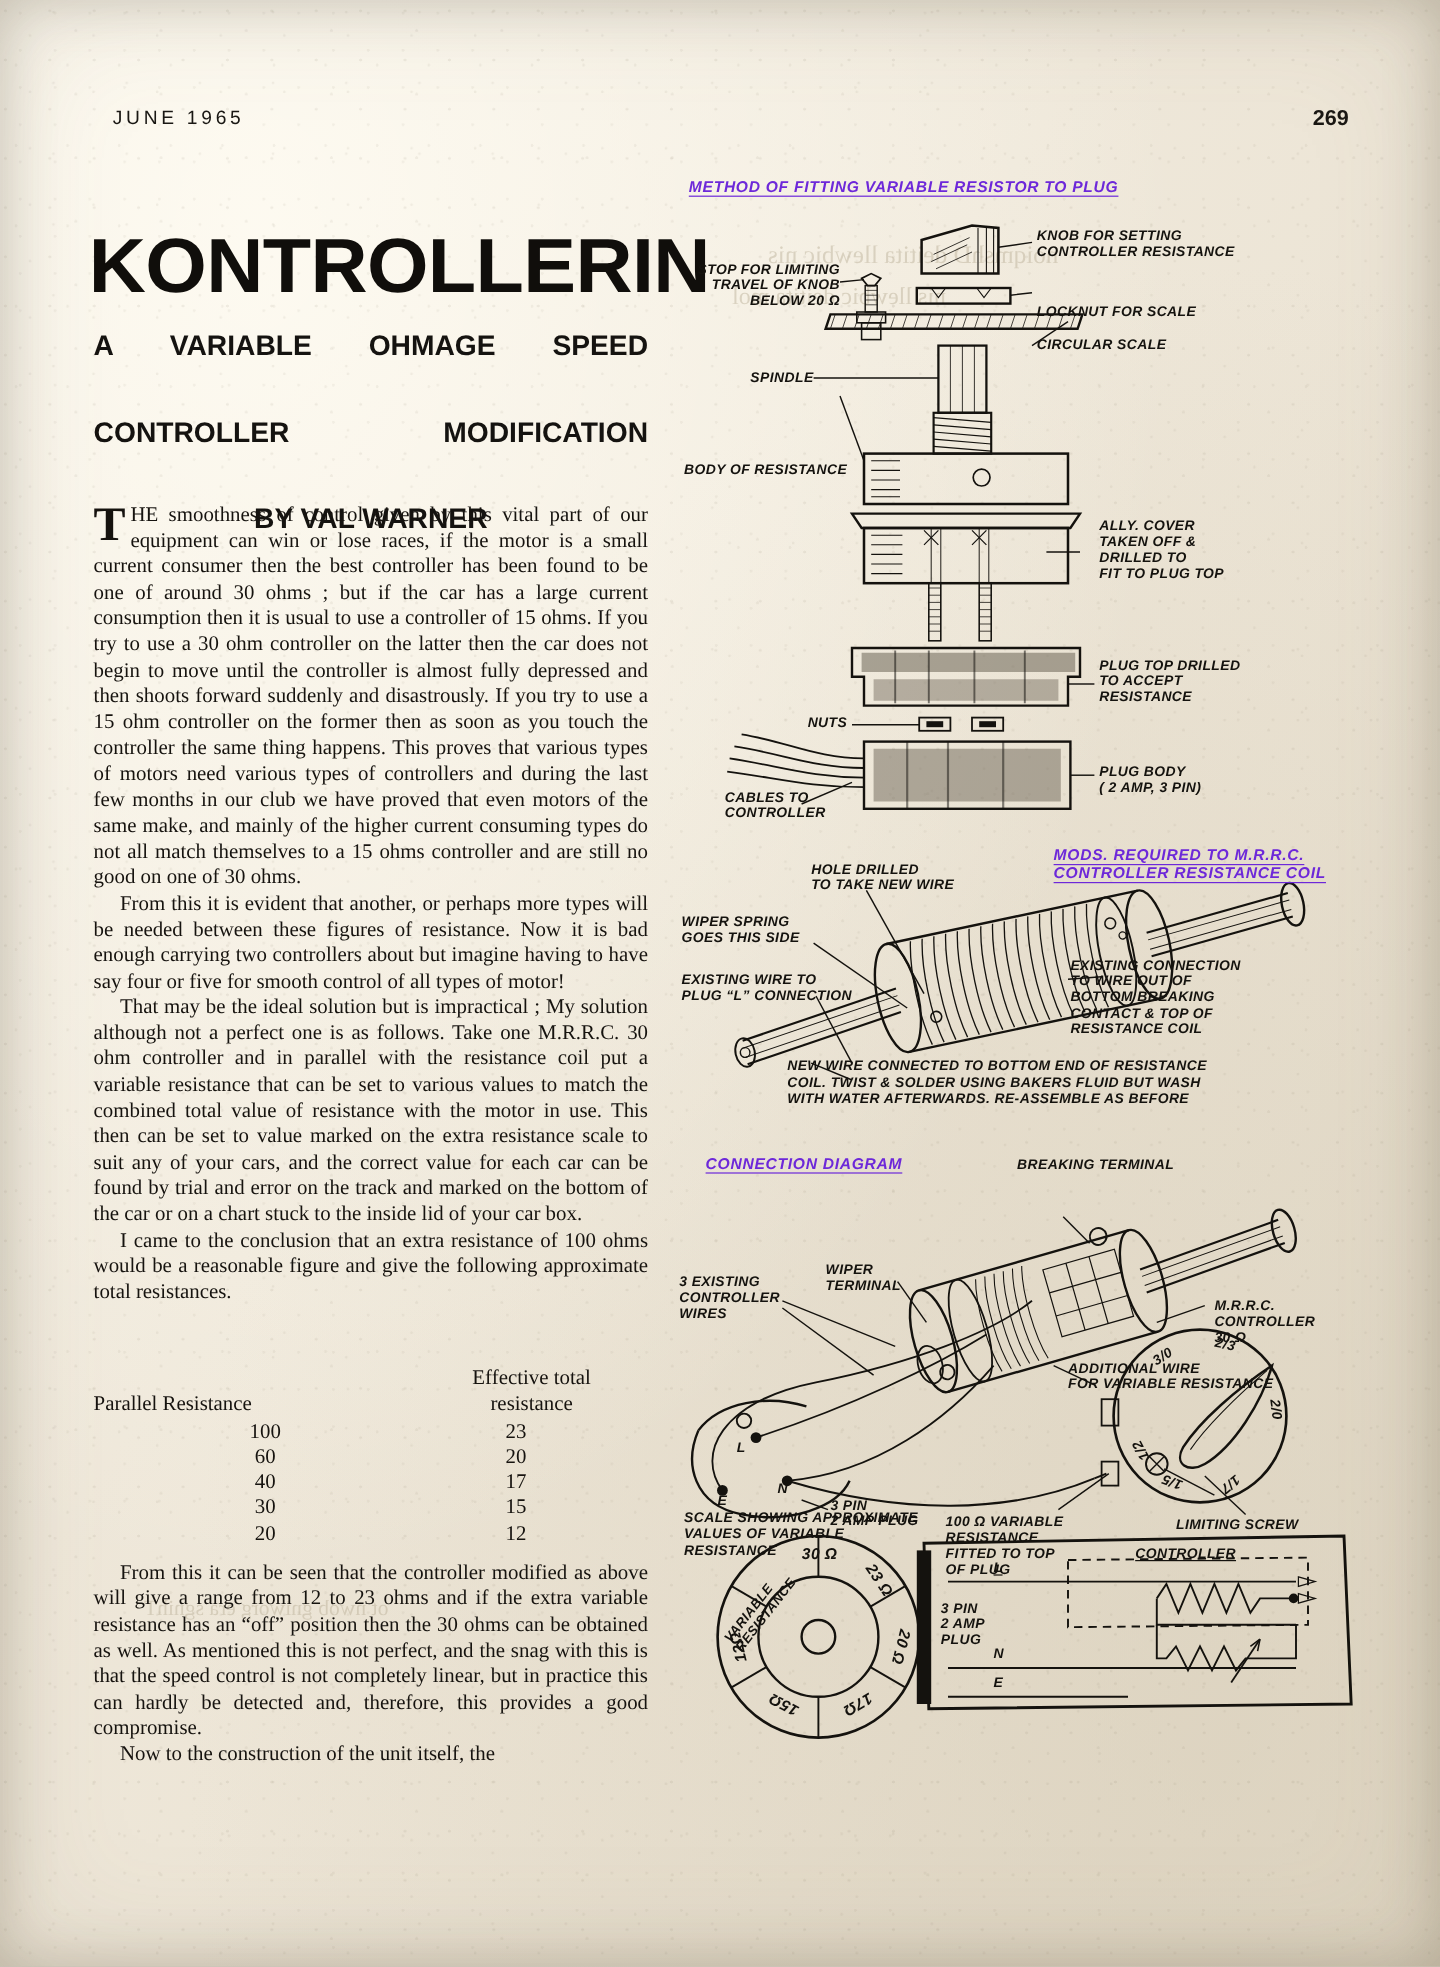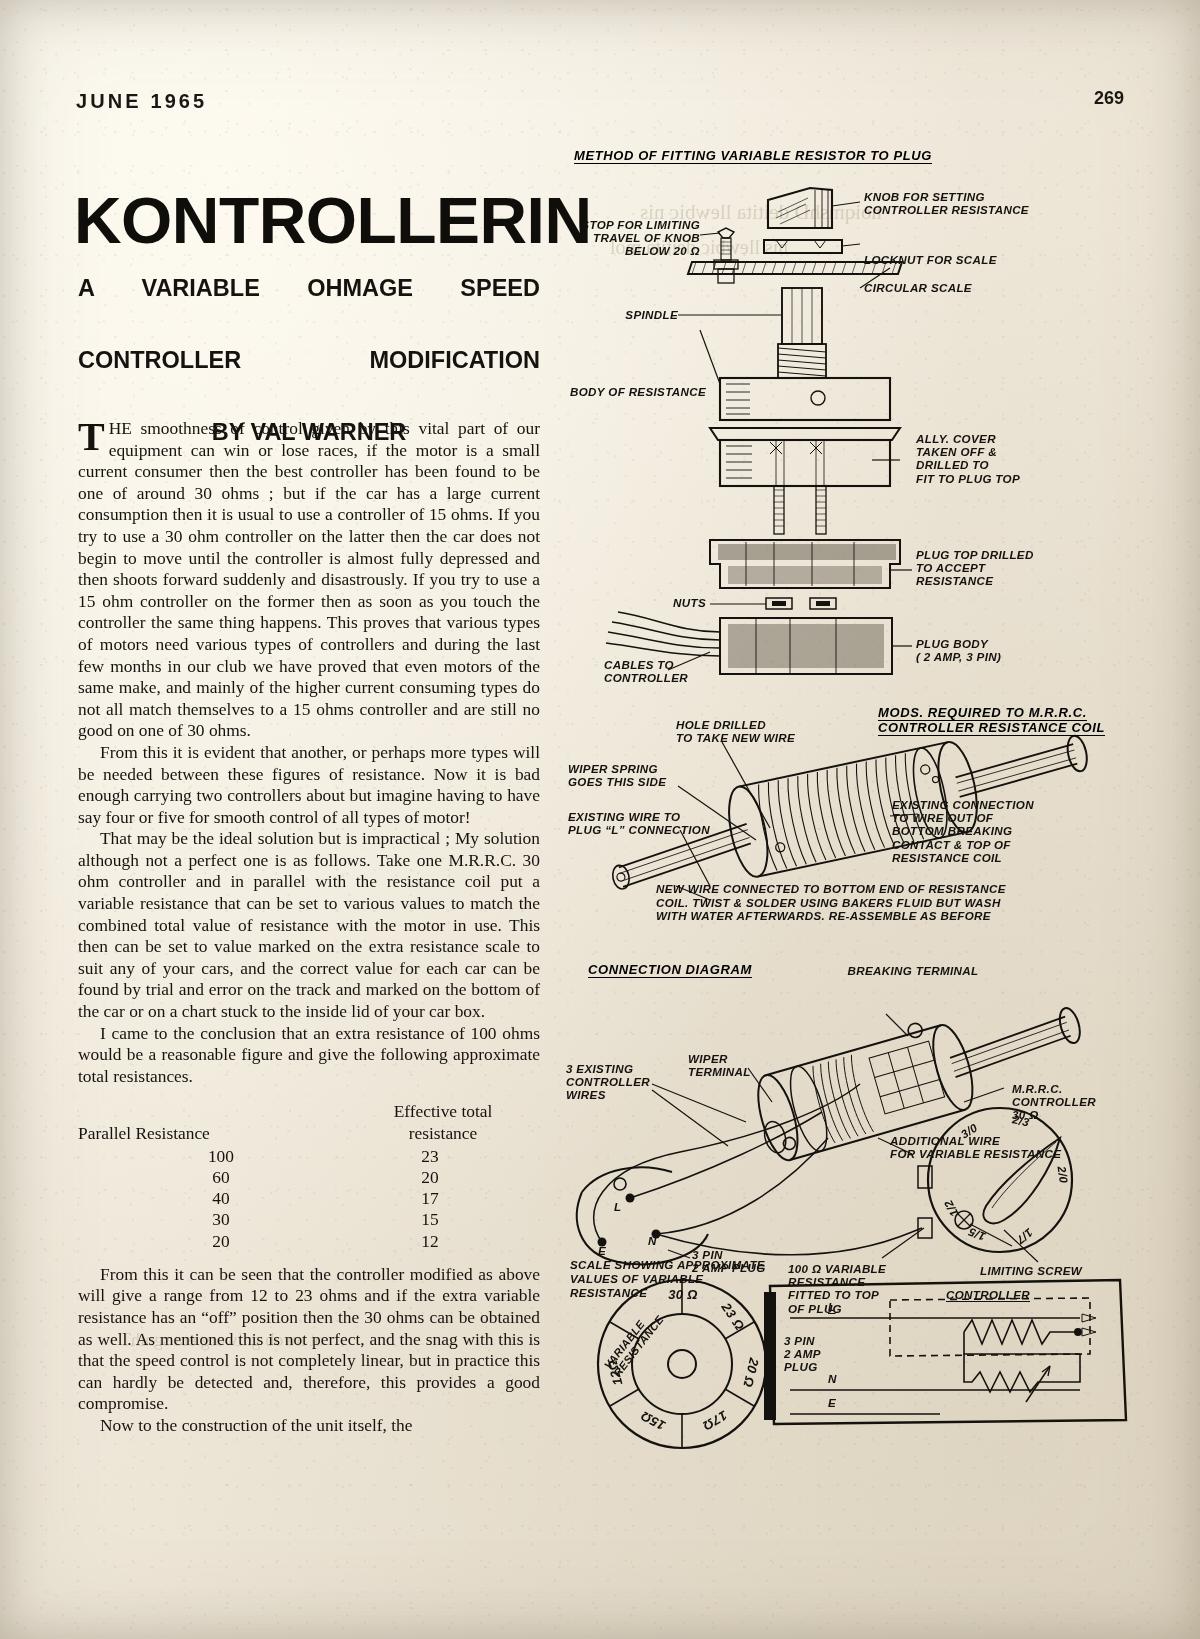--- a/index.html
+++ b/index.html
@@ -54,25 +54,25 @@
   .edge-shadow {
     position: absolute;
     inset: 0;
     box-shadow: inset 0 0 46px rgba(110,98,76,0.30), inset 0 0 110px rgba(110,98,76,0.14);
     pointer-events: none;
   }
 
   
   .masthead {
     position: absolute;
-    left: 76px;
+    left: 94px;
     top: 90px;
     font-family: "Liberation Sans", sans-serif;
-    font-weight: bold;
-    font-size: 20px;
+    font-weight: normal;
+    font-size: 16px;
     letter-spacing: 3.1px;
     color: #1a1814;
   }
   .folio {
     position: absolute;
     right: 76px;
     top: 88px;
     font-family: "Liberation Sans", sans-serif;
     font-weight: bold;
     font-size: 18px;
@@ -145,33 +145,33 @@
     font-weight: normal;
     vertical-align: bottom;
     padding: 0 0 2px 0;
   }
   .res-table th.c1 { text-align: left; width: 58%; }
   .res-table th.c2 { text-align: center; width: 42%; }
   .res-table td { padding: 0; }
   .res-table td.c1 { text-align: center; padding-left: 18px; }
   .res-table td.c2 { text-align: center; padding-right: 26px; }
   .th-stack { display: block; }
-  .th-stack .top { display: block; }
+  .th-stack .top { display: block; margin-top: 36px; }
 
   
   .figures { position: absolute; left: 560px; top: 140px; width: 580px; }
   .fig-title {
     font-family: "Liberation Sans", sans-serif;
     font-style: italic;
     font-weight: bold;
     font-size: 13px;
     letter-spacing: 0.6px;
     text-decoration: underline;
     text-underline-offset: 3px;
-    color: #000000;
+    color: #6d28d9;
   }
   .lbl {
     position: absolute;
     font-family: "Liberation Sans", sans-serif;
     font-style: italic;
     font-weight: bold;
     font-size: 11.6px;
     line-height: 13.2px;
     letter-spacing: 0.35px;
     color: #14120e;

